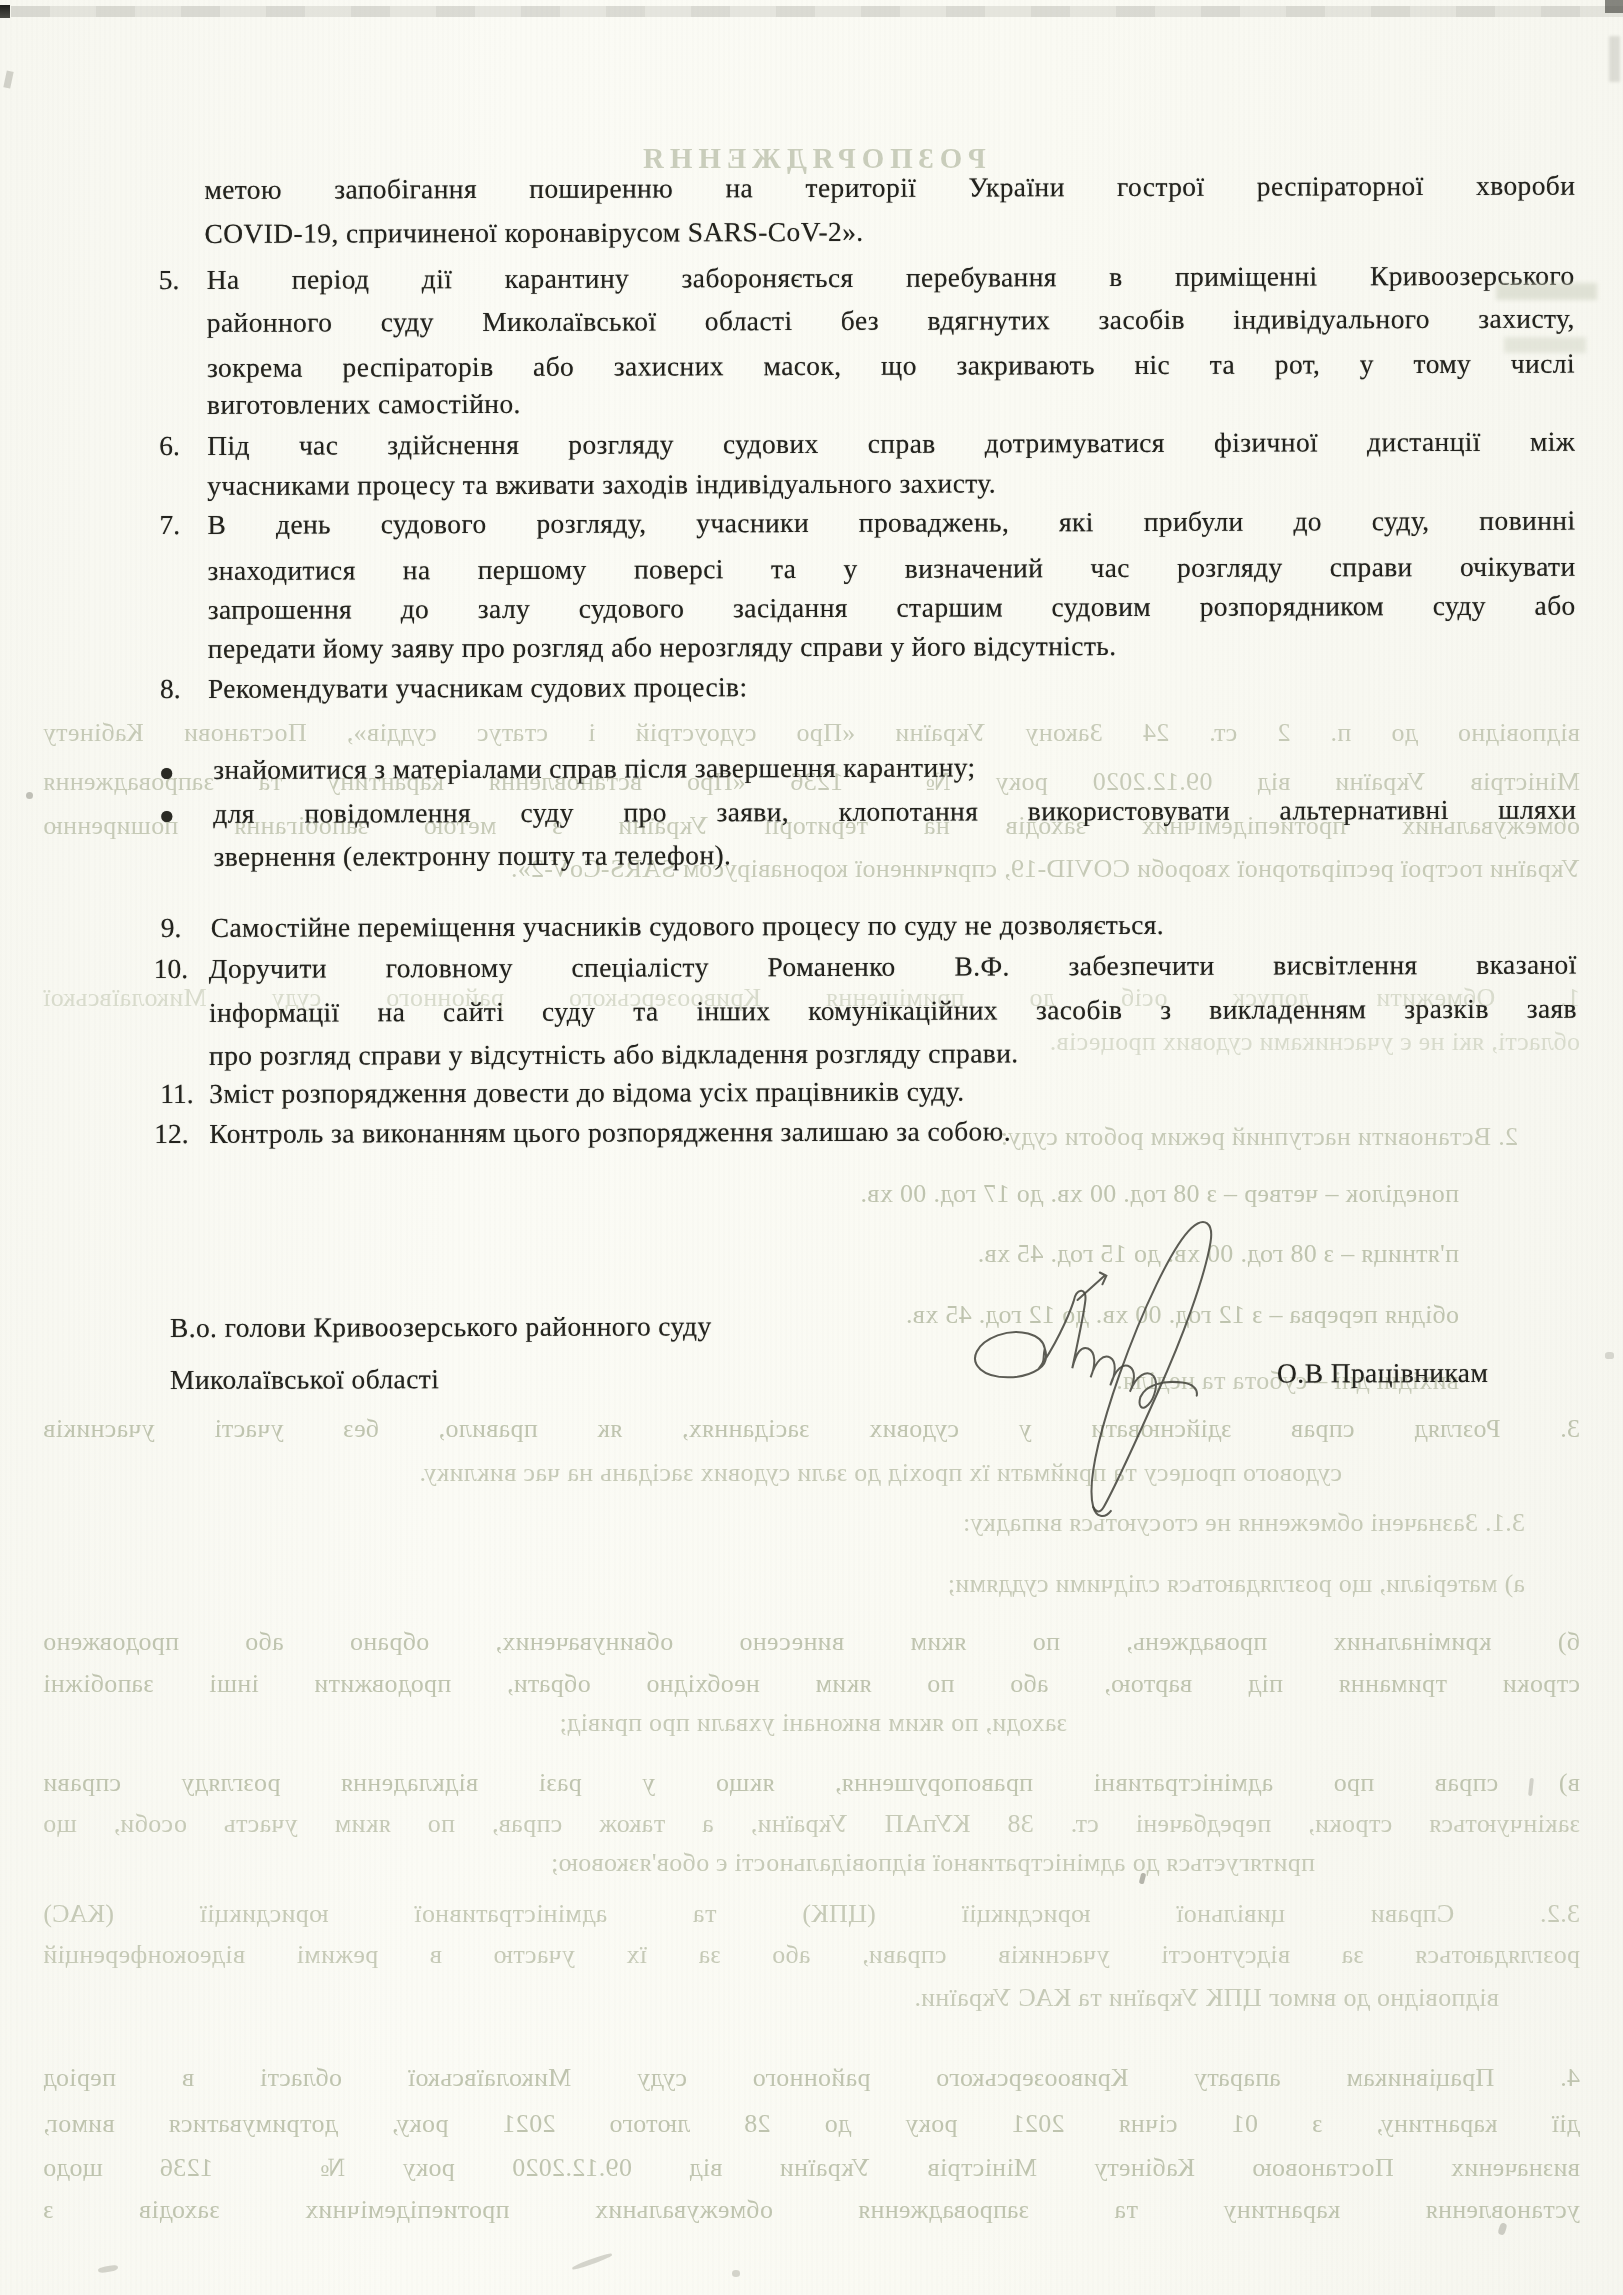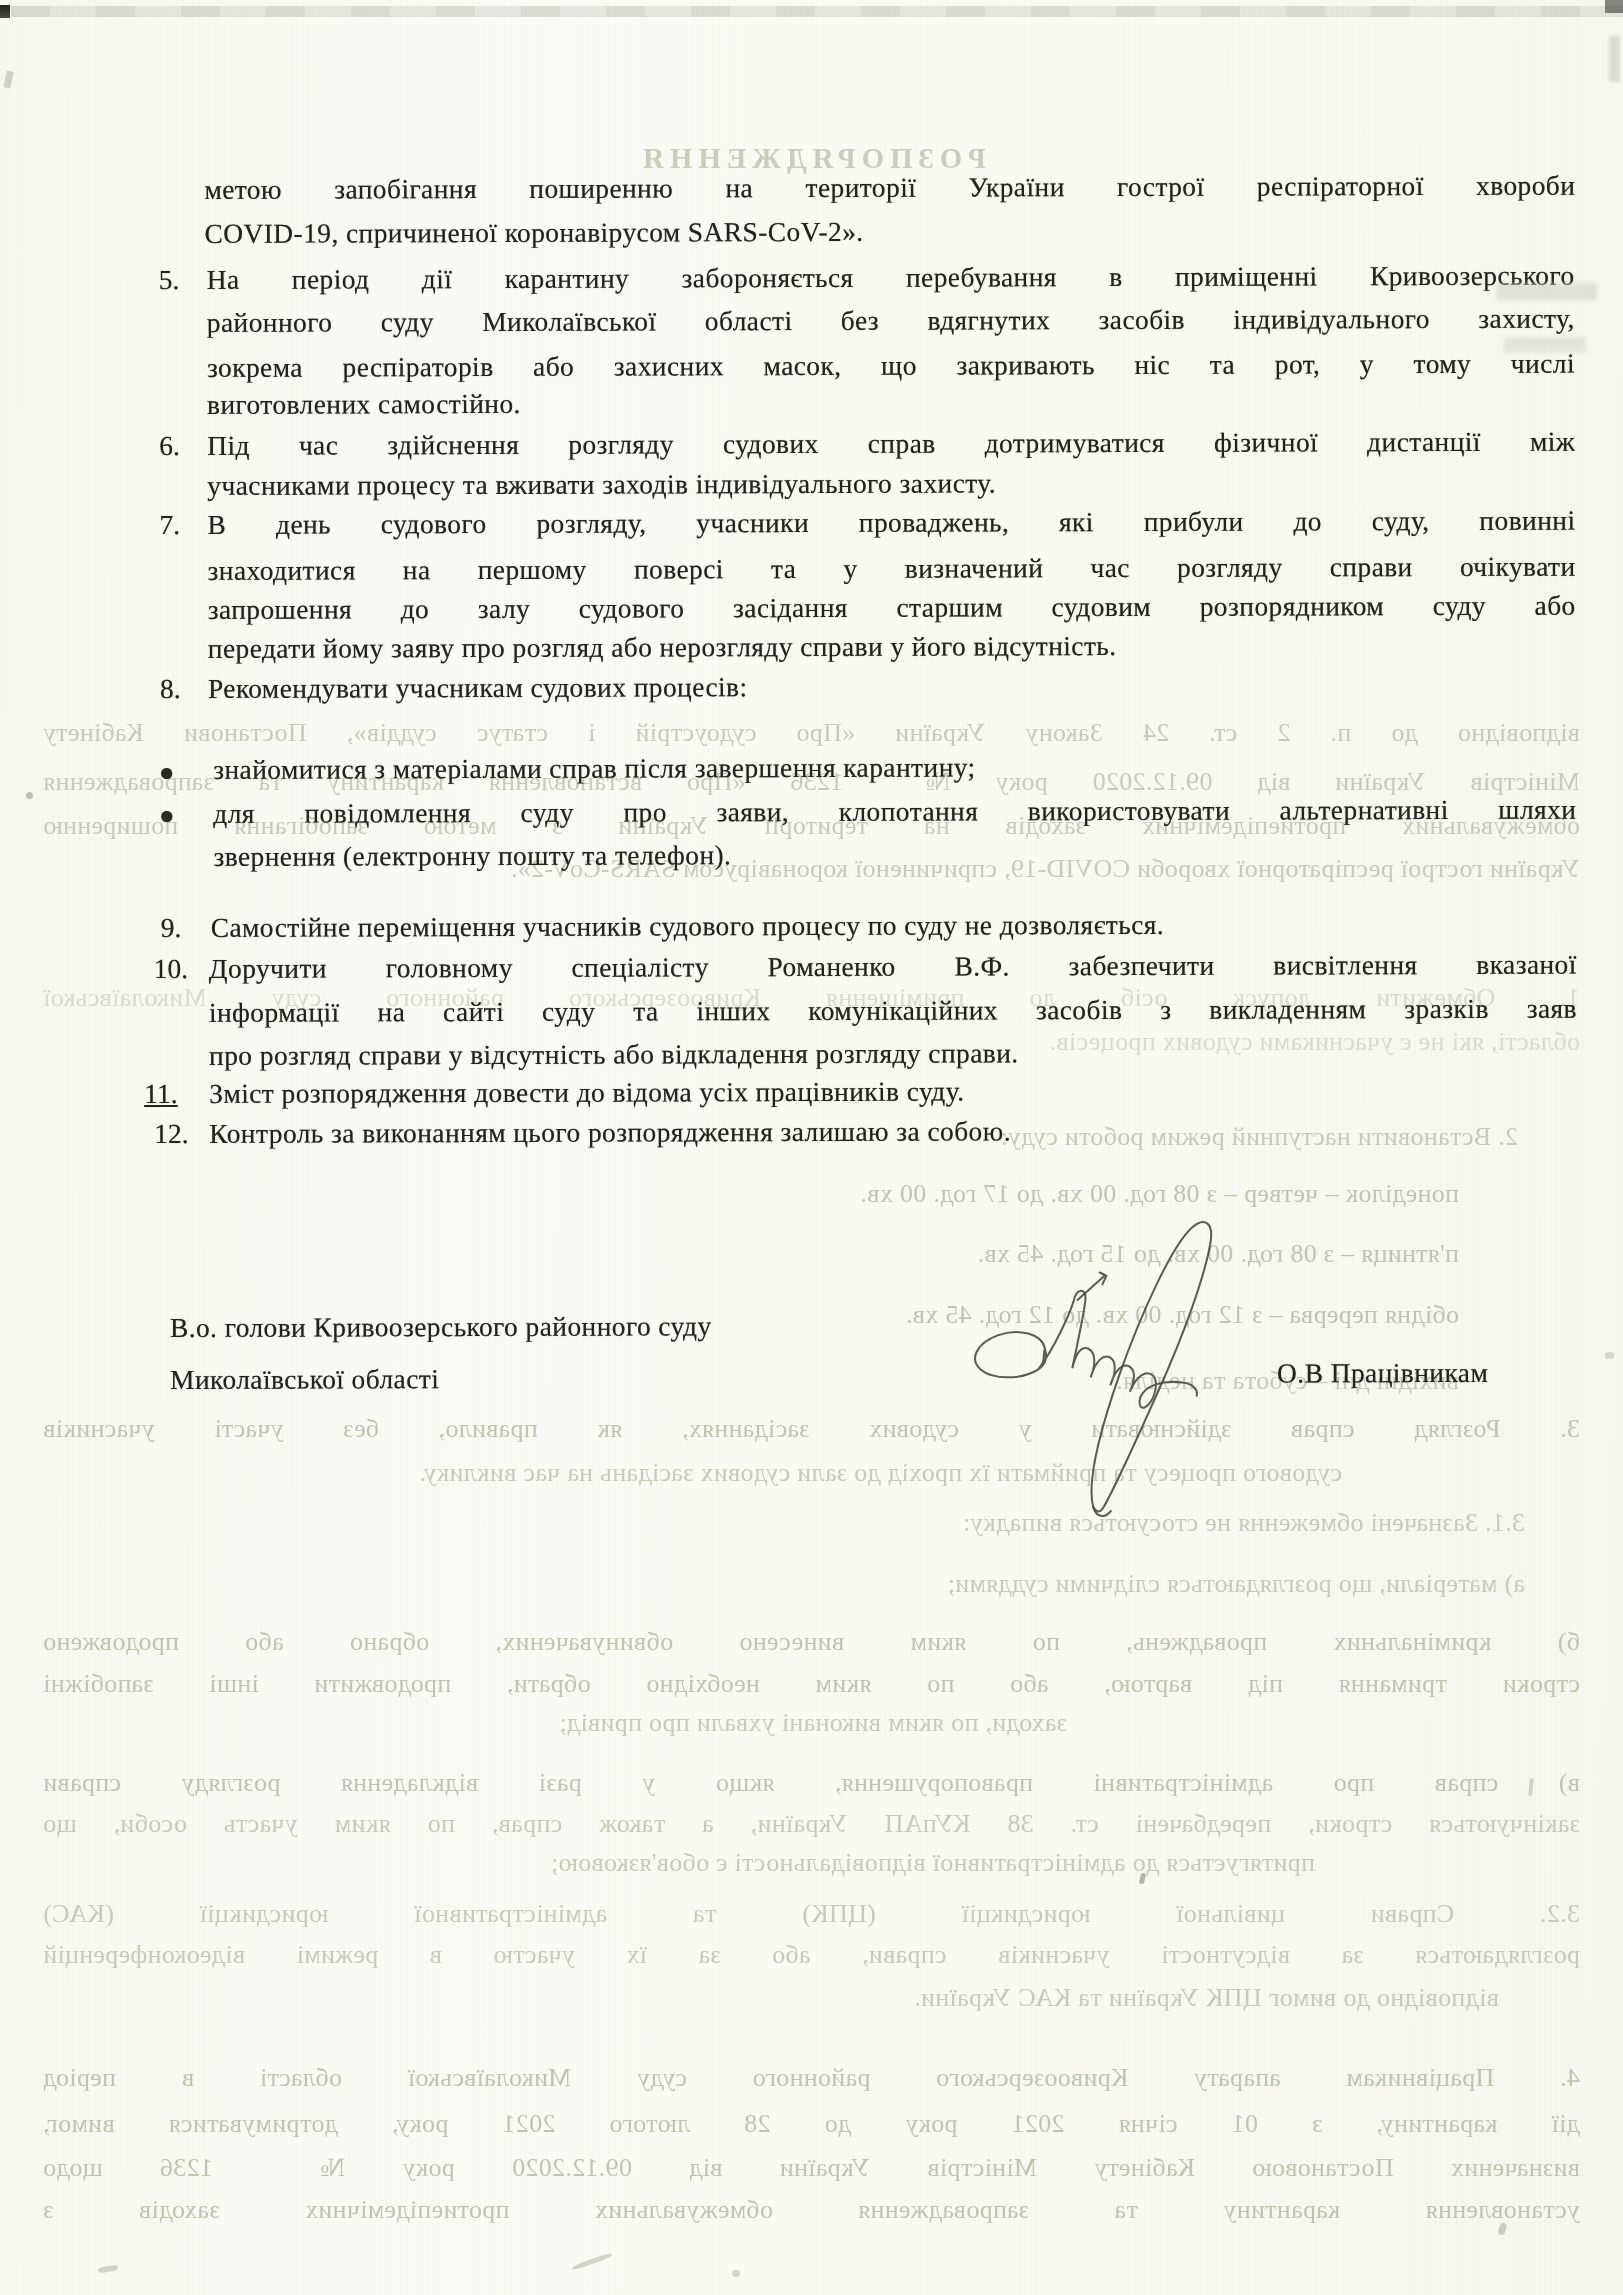--- a/index.html
+++ b/index.html
@@ -115,21 +115,21 @@
       <div class="ln" style="top: 1115px; left: 209px; width: 1368px;">Контроль за виконанням цього розпорядження залишаю за собою.</div>
       <div class="ln" style="top: 1309px; left: 169px; width: 916px;">В.о. голови Кривоозерського районного суду</div>
       <div class="ln" style="top: 1361px; left: 169px; width: 655px;">Миколаївської області</div>
       <div class="ln" style="top: 1358px; left: 1276px; width: 314px;">О.В Працівникам</div>
       <div class="mk" style="top: 261px; left: 161px;">5.</div>
       <div class="mk" style="top: 427px; left: 161px;">6.</div>
       <div class="mk" style="top: 506px; left: 161px;">7.</div>
       <div class="mk" style="top: 670px; left: 161px;">8.</div>
       <div class="mk" style="top: 909px; left: 161px;">9.</div>
       <div class="mk" style="top: 950px; left: 154px;">10.</div>
-      <div class="mk" style="top: 1075px; left: 144px; text-decoration: underline;">11.</div>
+      <div class="mk" style="top: 1075px; left: 160px;">11.</div>
       <div class="mk" style="top: 1115px; left: 154px; font-family: Liberation Serif, serif;">12.</div>
       <div class="dot" style="top: 766px; left: 162px;"></div>
       <div class="dot" style="top: 809px; left: 162px;"></div>
     </div>
 
   <svg id="sig" width="367" height="524" viewBox="0 0 560 800">
     <path d="M 330,742 C 320,706 340,626 370,540 C 404,444 450,344 480,316
              C 500,298 514,308 509,338 C 500,392 466,484 428,568
              C 394,644 362,714 346,742 C 340,752 334,750 330,742"></path>
     <path d="M 330,742 C 334,757 347,761 357,748"></path>

